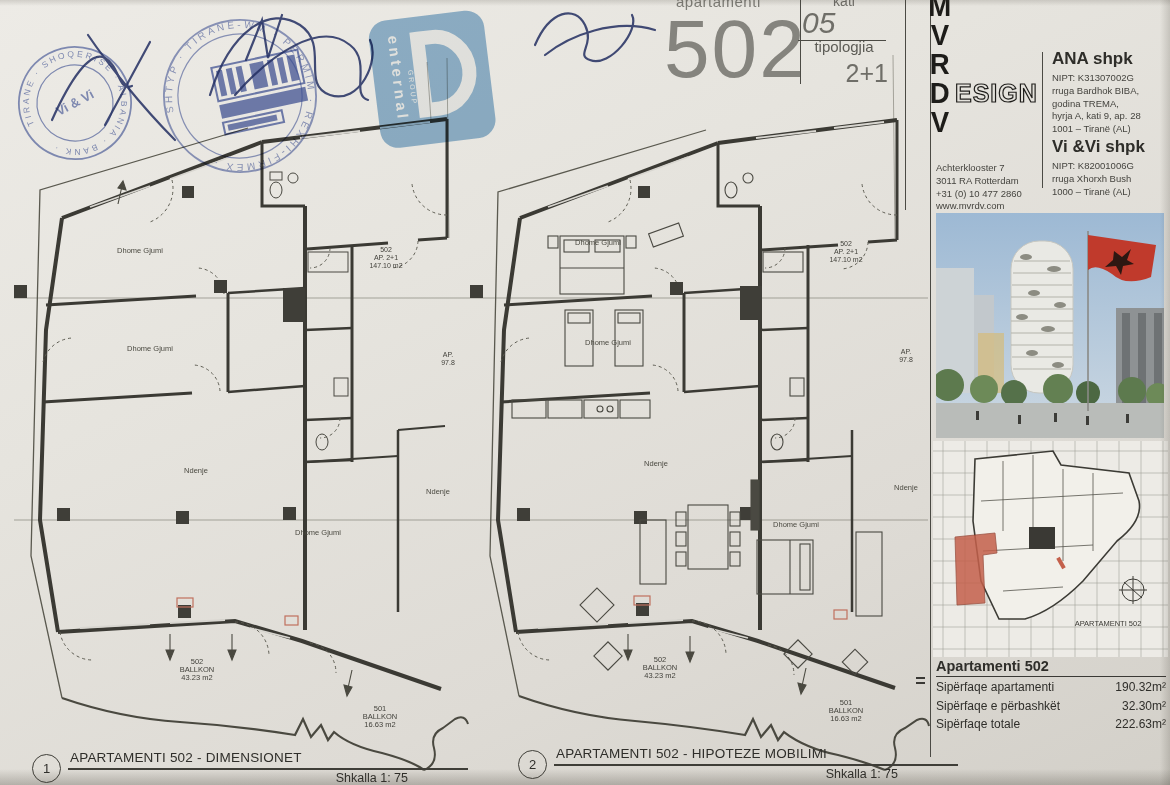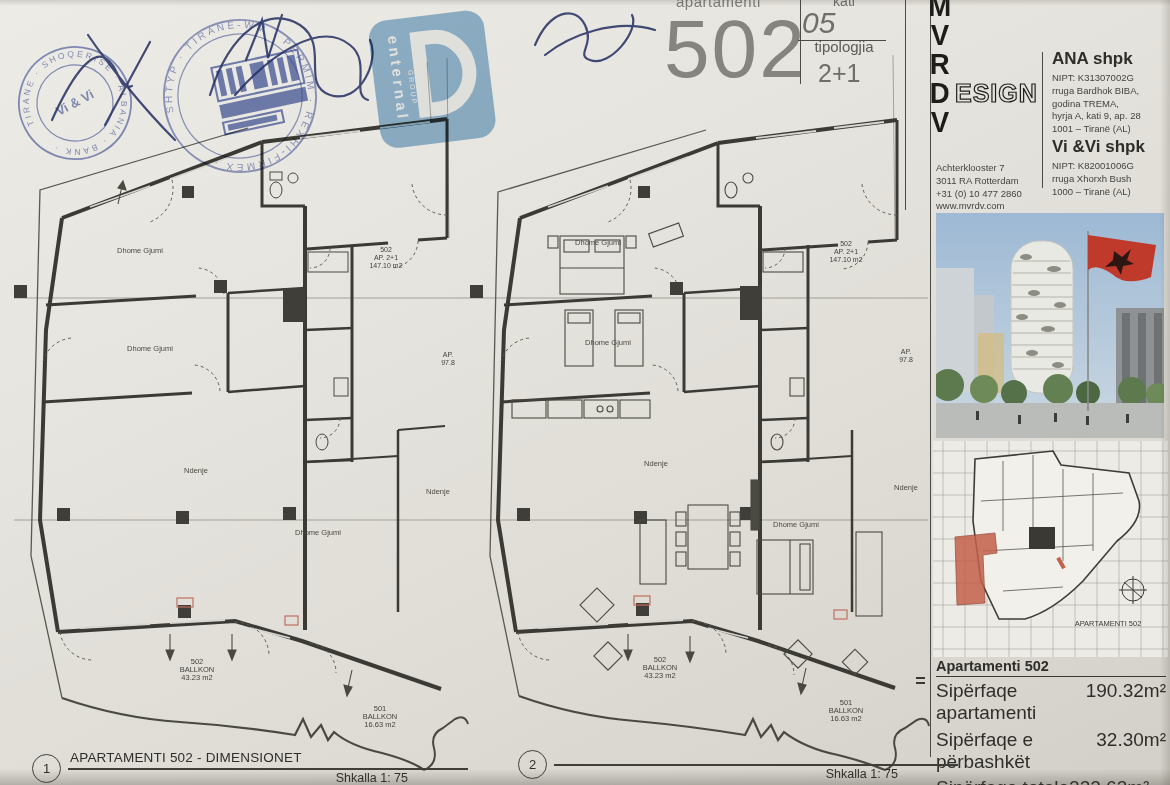--- a/index.html
+++ b/index.html
@@ -18,28 +18,28 @@
   .edge-shadow-right{top:0;bottom:0;right:0;width:10px;
     background:linear-gradient(to right,rgba(60,55,45,0),rgba(60,55,45,.18));}
   .edge-shadow-top{left:0;right:0;top:0;height:6px;
     background:linear-gradient(to bottom,rgba(60,55,45,.16),rgba(60,55,45,0));}
   
   .apt-label{left:676px;top:-7px;font-size:15px;color:#7d7c76;letter-spacing:.5px;}
   .apt-number{left:664px;top:8px;width:134px;text-align:center;font-size:82px;color:#85847e;letter-spacing:2px;line-height:1;}
   .kati-label{left:802px;top:-7px;width:84px;text-align:center;font-size:14px;color:#6f6e68;}
   .kati-value{left:802px;top:6px;width:84px;text-align:left;font-size:30px;color:#6f6e68;font-style:italic;}
   .tip-label{left:800px;top:38px;width:88px;text-align:center;font-size:15px;color:#5c5b55;}
-  .tip-value{left:818px;top:59px;width:88px;text-align:left;font-size:25px;color:#6f6e68;}
+  .tip-value{left:800px;top:59px;width:88px;text-align:right;font-size:25px;color:#6f6e68;}
   
   .mvrdv-address{left:936px;top:162px;font-size:9.5px;line-height:1.35;color:#45443f;}
   .contact{left:1052px;font-size:9.5px;line-height:1.32;color:#45443f;}
   .contact .cname{font-size:17px;font-weight:bold;color:#2e2d29;margin-bottom:2px;}
   .summary{left:936px;top:658px;width:230px;}
   .summary .stitle{font-size:14.5px;font-weight:bold;color:#2f2e2a;border-bottom:1.5px solid #3a3935;padding-bottom:2px;margin-bottom:3px;}
-  .summary .srow{display:flex;font-size:19px;color:#2f2e2a;margin-bottom:4.5px;}
+  .summary .srow{display:flex;justify-content:space-between;font-size:12px;color:#2f2e2a;margin-bottom:4.5px;}
   .eqmark{left:916px;top:677px;width:9px;}
   .eqmark div{height:2px;background:#3a3935;margin-bottom:3px;}
   
   .ptitle{height:46px;}
   .ptitle .circle{position:absolute;left:0;top:6px;width:27px;height:27px;border:1.6px solid #3f3e38;border-radius:50%;
     text-align:center;font-size:13px;line-height:27px;color:#2f2e2a;}
   .ptitle .ttext{position:absolute;left:38px;top:2px;font-size:13.5px;font-weight:normal;letter-spacing:.2px;color:#2f2e2a;white-space:nowrap;}
   .ptitle .tline{position:absolute;left:36px;right:0;top:20px;height:1.6px;background:#3f3e38;}
   .ptitle .tscale{position:absolute;right:60px;top:23px;font-size:12.5px;color:#2f2e2a;}
   .stamp-layer{mix-blend-mode:multiply;pointer-events:none;}
@@ -556,20 +556,21 @@
   </div>
 
   <div class="abs ptitle" style="left:32px;top:748px;width:436px">
     <div class="circle">1</div>
     <div class="ttext">APARTAMENTI 502 - DIMENSIONET</div>
     <div class="tline"></div>
     <div class="tscale">Shkalla 1: 75</div>
   </div>
   <div class="abs ptitle" style="left:518px;top:744px;width:440px">
     <div class="circle">2</div>
+    <div class="ttext">APARTAMENTI 502 - HIPOTEZE MOBILIMI</div>
     <div class="tline"></div>
     <div class="tscale">Shkalla 1: 75</div>
   </div>
 
   <div class="abs edge-shadow-bottom"></div>
   <div class="abs edge-shadow-right"></div>
   <div class="abs edge-shadow-top"></div>
 </div>
 
 </body></html>

